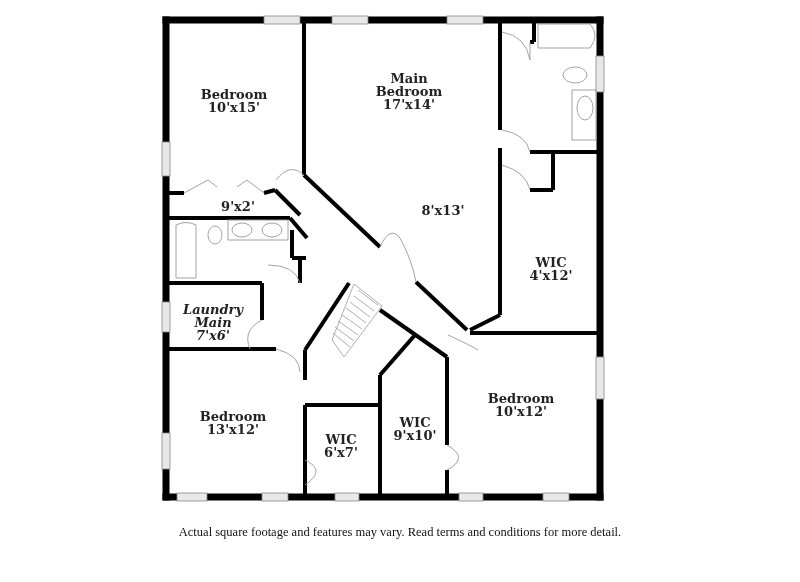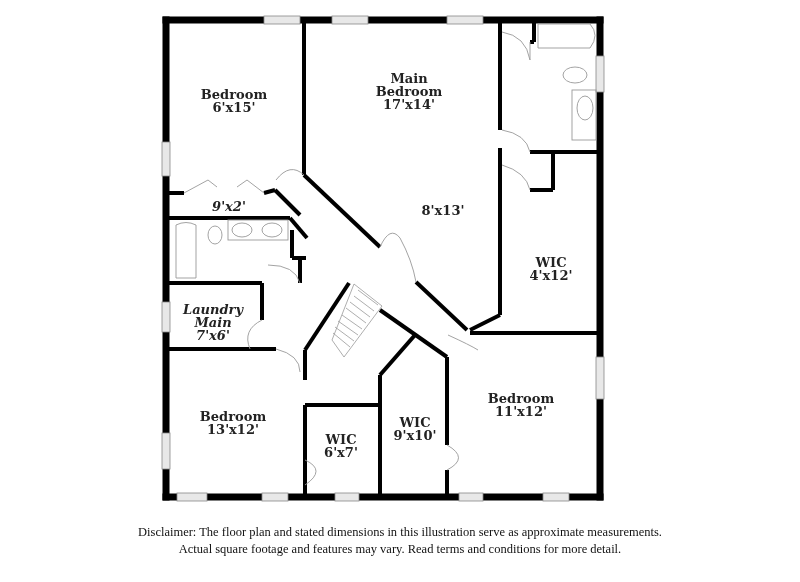--- a/index.html
+++ b/index.html
@@ -118,28 +118,28 @@
     <path d="M 176 225 Q 186 220 196 225 L 196 278 L 176 278 Z"></path>
     <ellipse cx="215" cy="235" rx="7" ry="9"></ellipse>
     <rect x="228" y="220" width="60" height="20"></rect>
     <ellipse cx="242" cy="230" rx="10" ry="7"></ellipse>
     <ellipse cx="272" cy="230" rx="10" ry="7"></ellipse>
   </g>
 </svg>
 
 <div class="lbl" style="left:234px; top:88px;">
   <span>Bedroom</span>
-  <span>6'x15'</span>
+  <span>10'x15'</span>
 </div>
 <div class="lbl" style="left:409px; top:72px;">
   <span>Main</span>
   <span>Bedroom</span>
   <span>17'x14'</span>
 </div>
-<div class="lbl" style="left:229px; top:200px;font-style:italic;">
+<div class="lbl" style="left:238px; top:200px;">
   <span>9'x2'</span>
 </div>
 <div class="lbl" style="left:443px; top:204px;">
   <span>8'x13'</span>
 </div>
 <div class="lbl" style="left:551px; top:256px;">
   <span>WIC</span>
   <span>4'x12'</span>
 </div>
 <div class="lbl" style="left:213px; top:303px;font-style:italic;">
@@ -154,19 +154,18 @@
 <div class="lbl" style="left:341px; top:433px;">
   <span>WIC</span>
   <span>6'x7'</span>
 </div>
 <div class="lbl" style="left:415px; top:416px;">
   <span>WIC</span>
   <span>9'x10'</span>
 </div>
 <div class="lbl" style="left:521px; top:392px;">
   <span>Bedroom</span>
-  <span>11'x12'</span>
+  <span>10'x12'</span>
 </div>
 
 <div id="disclaimer">
-  <span>Disclaimer: The floor plan and stated dimensions in this illustration serve as approximate measurements.</span>
   <span>Actual square footage and features may vary. Read terms and conditions for more detail.</span>
 </div>
 
 </body></html>

